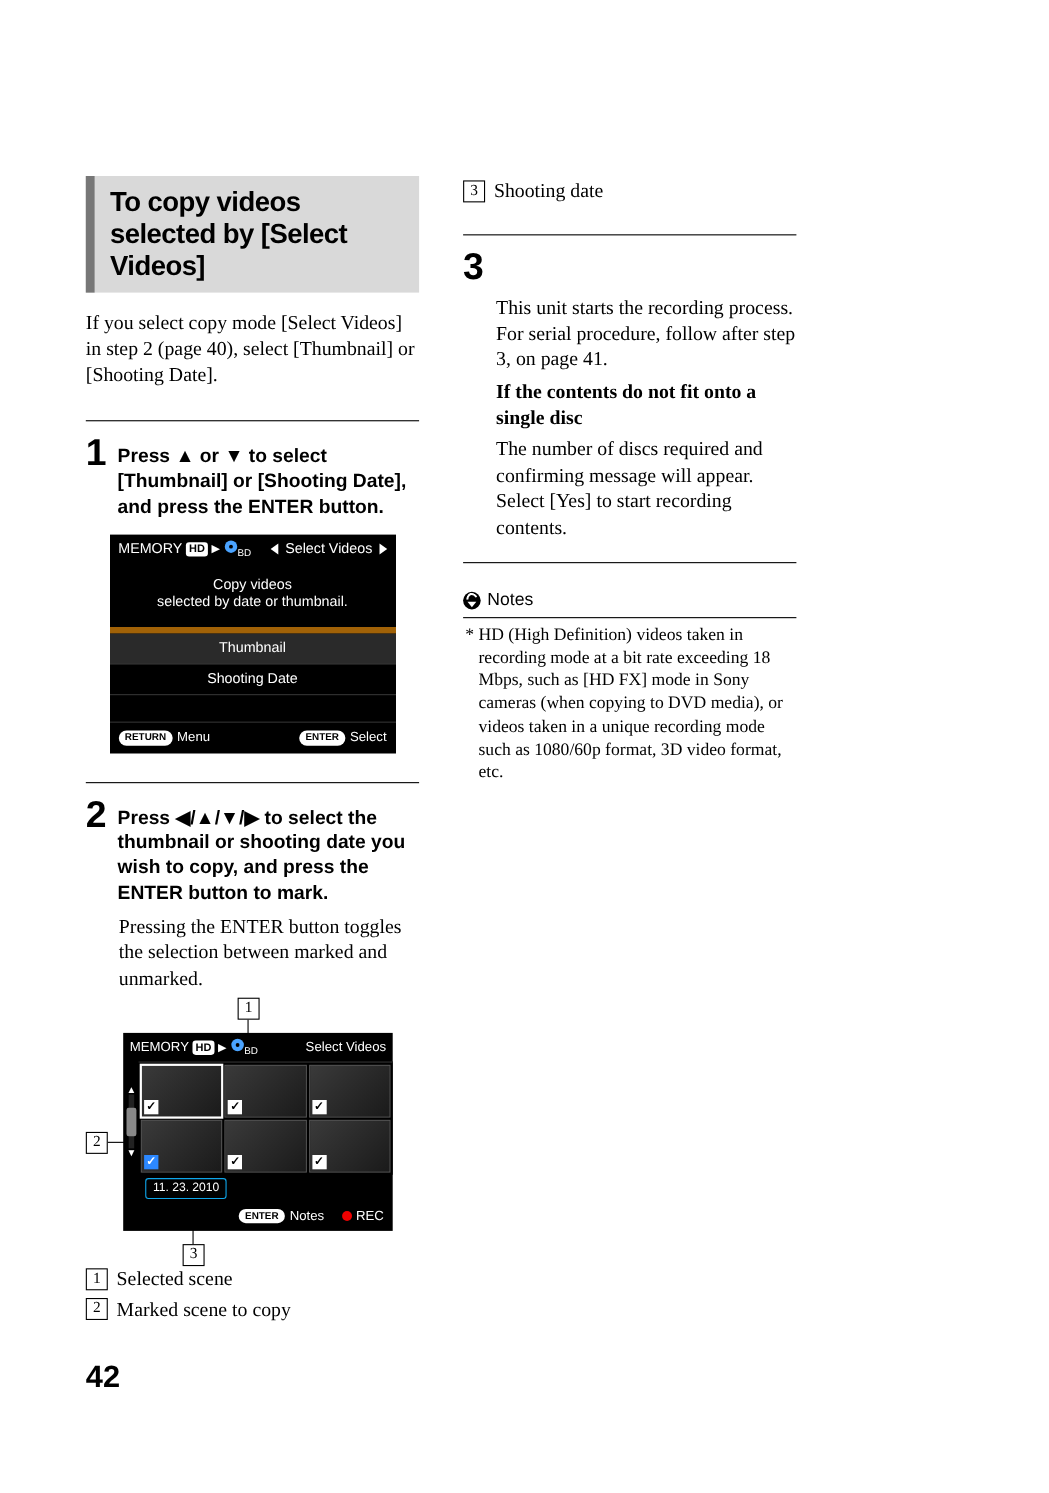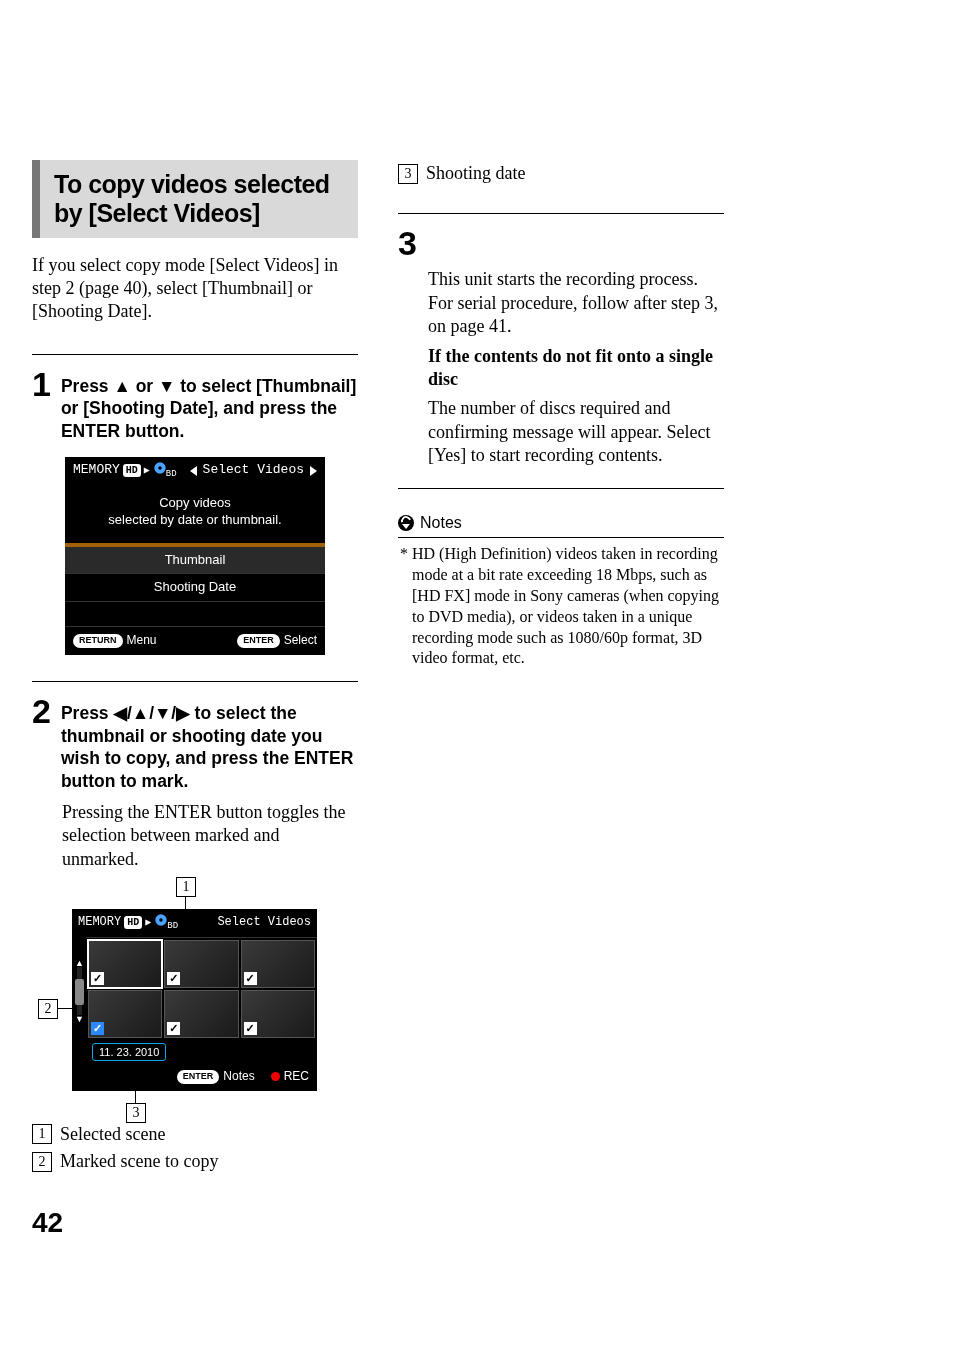--- a/index.html
+++ b/index.html
@@ -6,21 +6,21 @@
     margin: 0;
     padding: 0;
     font-family: "Times New Roman", Times, serif;
     font-size: 18px;
     line-height: 1.3;
     color: #000;
     background: #fff;
     width: 954px;
   }
   .page {
-    padding: 160px 76px 40px 32px;
+    padding: 160px 76px 40px 78px;
     box-sizing: border-box;
     width: 800px;
   }
   .columns {
     display: flex;
     gap: 40px;
   }
   .col {
     flex: 1;
     min-width: 0;
@@ -79,41 +79,40 @@
     background: #000;
     color: #fff;
     font-family: Arial, Helvetica, sans-serif;
     font-size: 13px;
   }
   .lcd-top {
     display: flex;
     align-items: center;
     padding: 4px 8px;
     gap: 6px;
-    font-family: Liberation Mono, monospace;
   }
   .lcd-top .left { flex: 0 0 auto; display:flex; align-items:center; gap:3px;}
   .lcd-top .right { margin-left:auto; display:flex; align-items:center; gap:6px;}
   .pill {
     display:inline-block;
     background:#fff;
     color:#000;
     font-weight:700;
     border-radius:3px;
     padding:0 3px;
     font-size:10px;
   }
   .disc-icon { display:inline-block; width:14px; height:14px; }
   .lcd-body {
     text-align:center;
     padding: 10px 6px 14px 6px;
     font-size:13px;
   }
   .lcd-list {
-    border-top:4px solid #a16207;
+    border-top:6px solid #a16207;
   }
   .lcd-item {
     text-align:center;
     padding:5px 0;
     font-size:13px;
     border-bottom:1px solid #333;
   }
   .lcd-foot {
     display:flex;
     justify-content:space-between;

